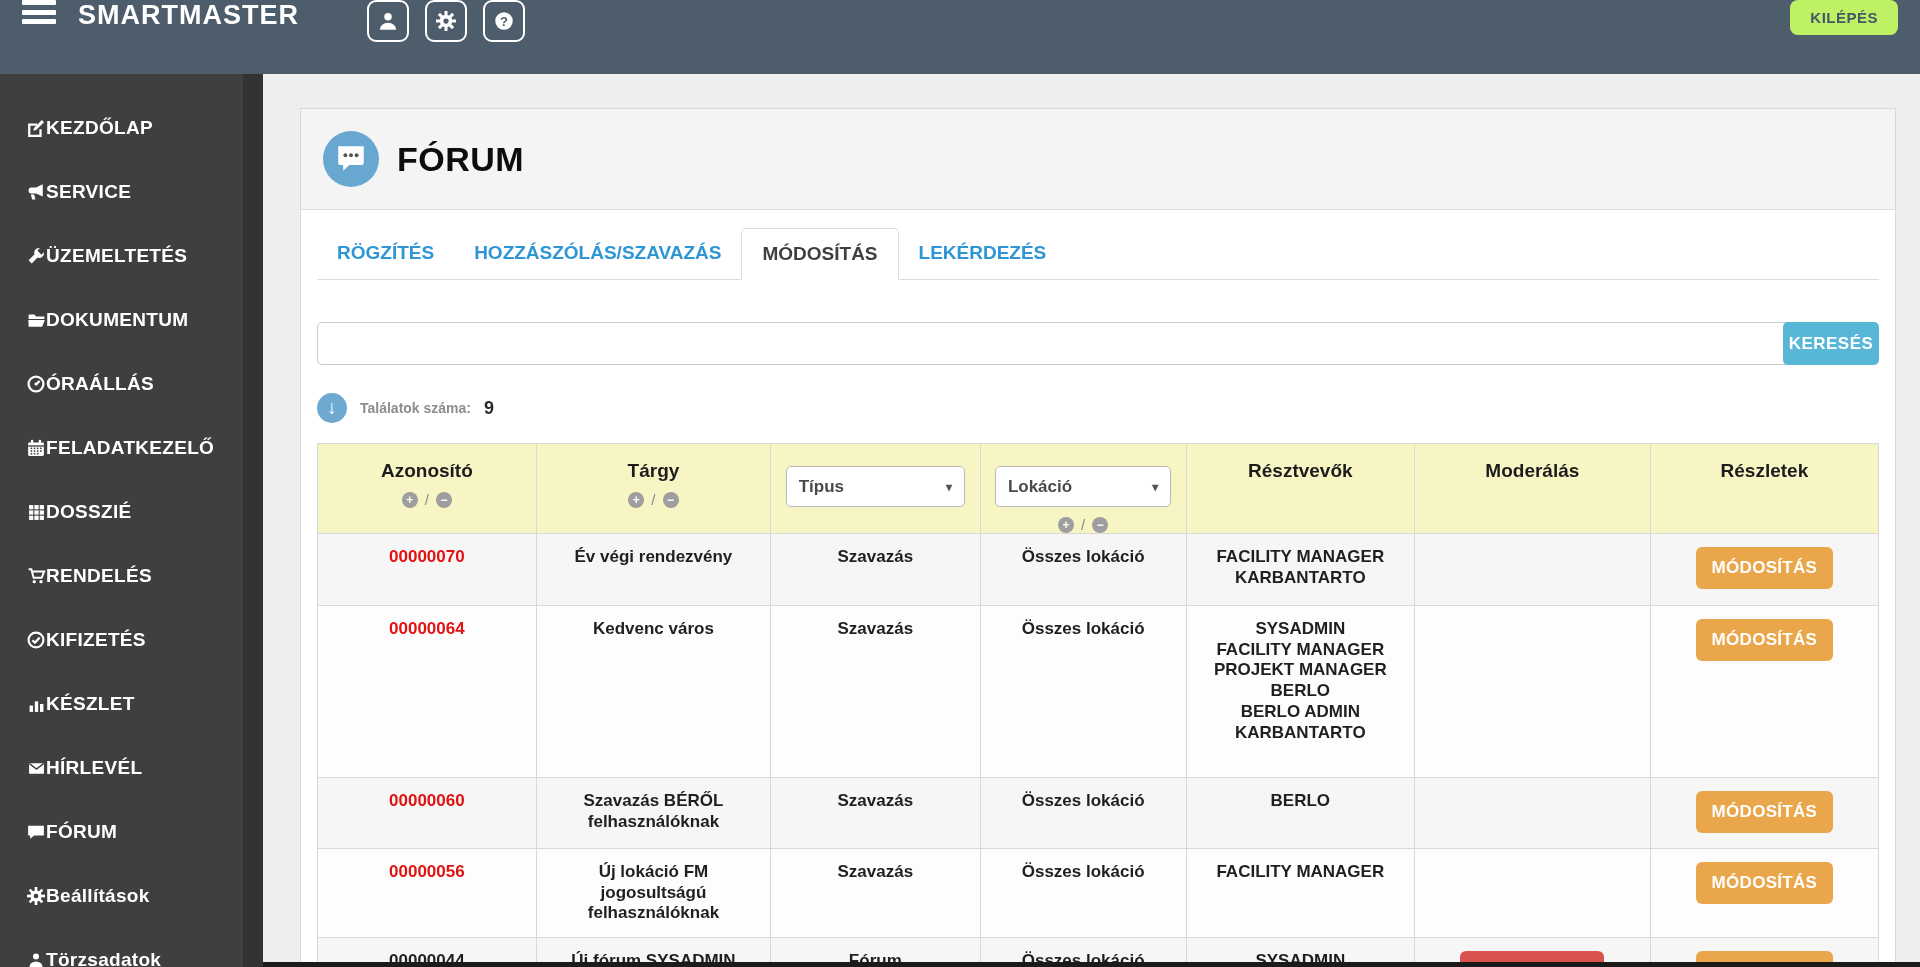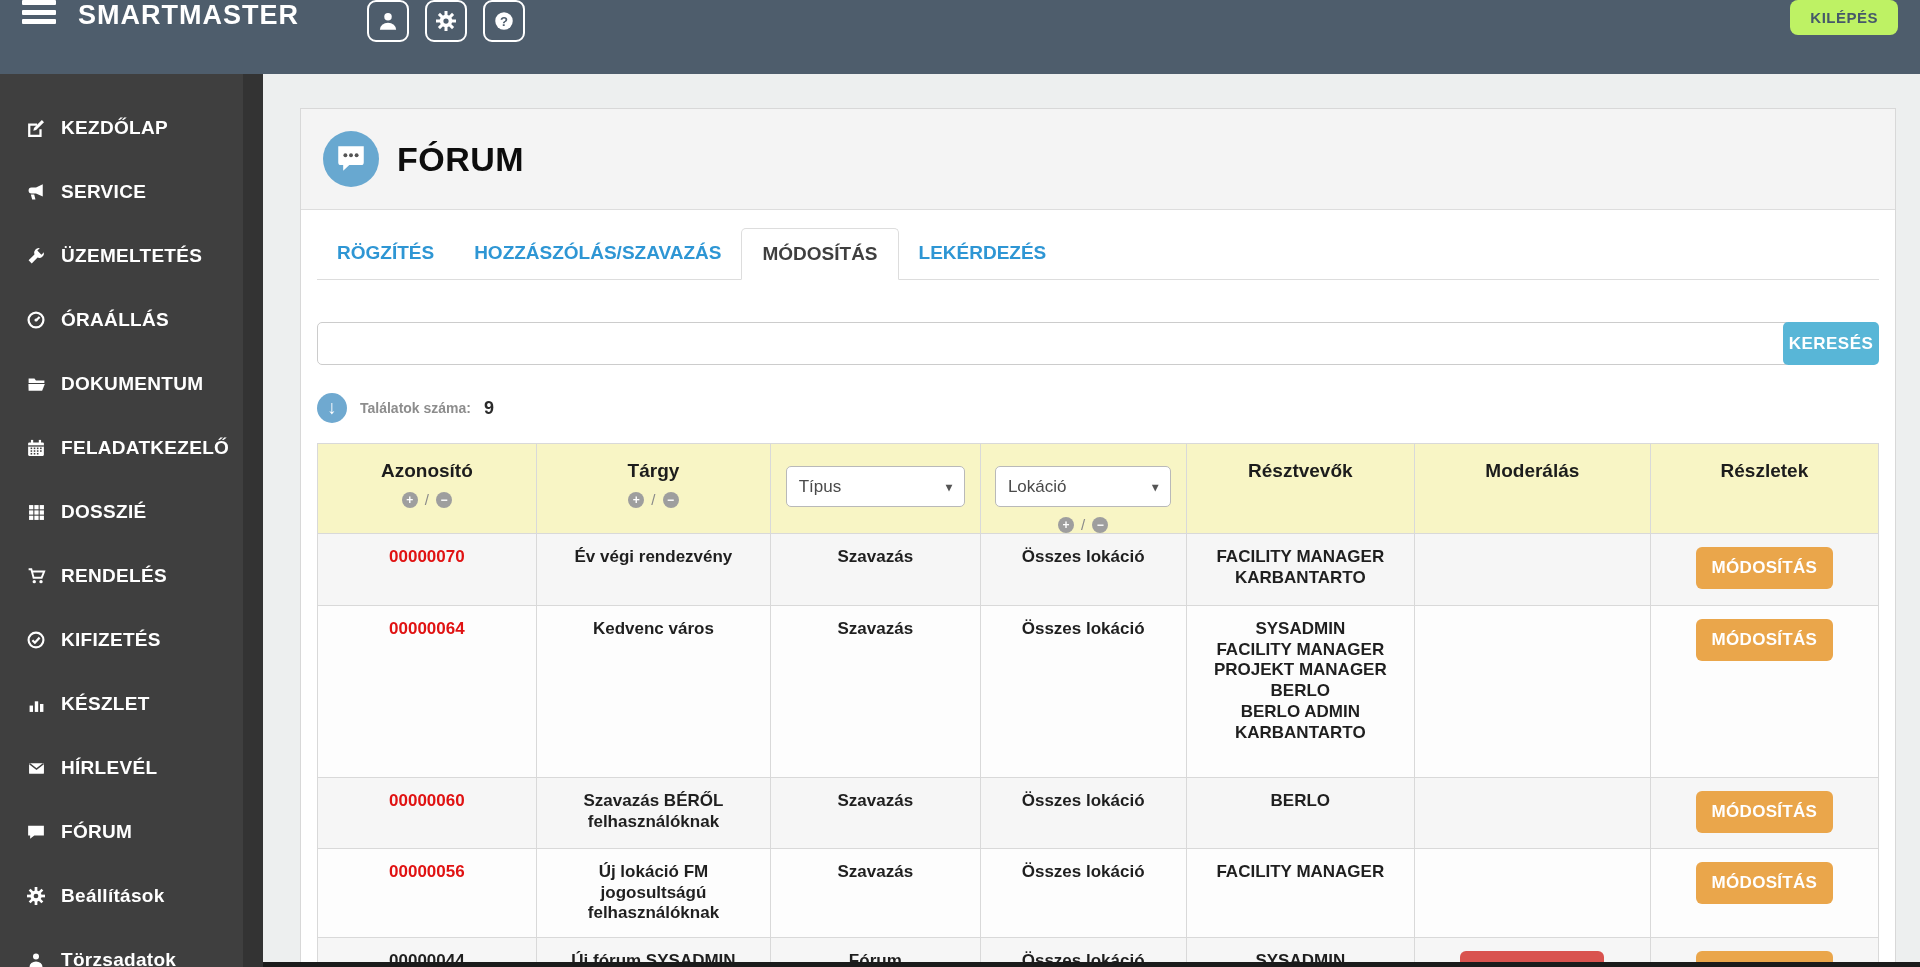--- a/index.html
+++ b/index.html
@@ -17,21 +17,21 @@
   .nav-icon-btn { width:42px; height:42px; border:2px solid #fff; border-radius:9px;
                   display:flex; align-items:center; justify-content:center; cursor:pointer; }
   .logout-btn { margin-left:auto; margin-right:22px; background:#bef264; color:#46586a;
                 font-weight:700; font-size:15px; letter-spacing:0.5px; border:none;
                 border-radius:8px; padding:9px 20px; cursor:pointer; }
 
   
   .sidebar { position:fixed; top:74px; left:0; bottom:0; width:263px; background:#3f3f3f; z-index:40; }
   .sidebar::after { content:""; position:absolute; top:0; right:0; bottom:0; width:20px; background:#333333; }
   .sidebar ul { list-style:none; padding-top:22px; }
-  .sidebar li { height:64px; display:flex; align-items:center; gap:15px; padding-left:26px;
+  .sidebar li { height:64px; display:flex; align-items:center; padding-left:26px;
                 color:#fff; font-weight:700; font-size:19px; letter-spacing:0.3px; cursor:pointer; }
   .sidebar li .s-icon { width:20px; display:flex; justify-content:center; flex:none; }
 
   
   .content { position:absolute; top:74px; left:263px; right:0; bottom:0; }
   .card { background:#fff; border:1px solid #d8d8d8; margin:34px 24px 0 37px; min-height:1200px; }
   .card-header { background:#f4f4f4; border-bottom:1px solid #ddd; padding:22px 22px;
                  display:flex; align-items:center; gap:18px; }
   .title-icon { width:56px; height:56px; border-radius:50%; background:#68a8d0;
                 display:flex; align-items:center; justify-content:center; }
@@ -63,21 +63,21 @@
   th, td { border:1px solid #d9d9d9; }
   thead th { background:#f8f5c5; height:90px; vertical-align:top; padding-top:16px;
              font-size:19px; color:#1c1c1c; font-weight:700; }
   .sort-line { display:flex; align-items:center; justify-content:center; gap:7px; margin-top:9px; }
   .sort-dot { width:16px; height:16px; border-radius:50%; background:#9e9e9e; color:#fff;
               font-size:12px; font-weight:700; line-height:16px; text-align:center; cursor:pointer; }
   .sort-slash { color:#8a8a8a; font-size:15px; font-weight:400; }
   .hdr-select { width:86%; height:41px; margin:6px auto 0; background:#fff; border:1px solid #b9b9b9;
                 border-radius:5px; display:flex; align-items:center; justify-content:space-between;
                 padding:0 12px; cursor:pointer; }
-  .hdr-select .sel-text { color:#4a4a4a; font-weight:400; font-size:17px; }
+  .hdr-select .sel-text { color:#4a4a4a; font-weight:700; font-size:17px; }
   .hdr-select .caret { color:#555; font-size:12px; }
 
   tbody td { text-align:center; vertical-align:top; padding:13px 8px; font-weight:700;
              font-size:17px; color:#1f1f1f; line-height:1.22; }
   tbody tr:nth-child(odd)  { background:#f6f6f6; }
   tbody tr:nth-child(even) { background:#fdfdfd; }
   .id-red { color:#e01212;margin-top:12px; }
   .participants { white-space:pre-line; }
   .btn-mod { background:#eaa64b; color:#fff; border:none; border-radius:6px; padding:11px 16px;
              min-width:112px; font-weight:700; font-size:17px; letter-spacing:0.3px; cursor:pointer; }
@@ -155,36 +155,36 @@
     <li>
       <span class="s-icon">
         <svg width="18" height="18" viewBox="0 0 16 16" fill="#fff">
           <path d="M15 4.6a4.2 4.2 0 0 1-5.6 4.8l-5.2 5.2-2.8-2.8 5.2-5.2A4.2 4.2 0 0 1 11.4 1L9.2 3.2l3.6 3.6z"></path>
         </svg>
       </span>
       <span>ÜZEMELTETÉS</span>
     </li>
     <li>
       <span class="s-icon">
+        <svg width="19" height="18" viewBox="0 0 16 16" fill="#fff">
+          <path d="M1 3h5.2l1.3 1.8H15V7H1z"></path>
+            <path d="M.8 8h14.6L13 14H1z"></path>
+        </svg>
+      </span>
+      <span>DOKUMENTUM</span>
+    </li>
+    <li>
+      <span class="s-icon">
         <svg width="18" height="18" viewBox="0 0 16 16">
           <circle cx="8" cy="8" r="6.6" fill="none" stroke="#fff" stroke-width="2"></circle>
           <path d="M8 8.5L11.2 5.3" stroke="#fff" stroke-width="2"></path>
           <circle cx="8" cy="8" r="1.4" fill="#fff"></circle>
         </svg>
       </span>
       <span>ÓRAÁLLÁS</span>
-    </li>
-    <li>
-      <span class="s-icon">
-        <svg width="19" height="18" viewBox="0 0 16 16" fill="#fff">
-          <path d="M1 3h5.2l1.3 1.8H15V7H1z"></path>
-            <path d="M.8 8h14.6L13 14H1z"></path>
-        </svg>
-      </span>
-      <span>DOKUMENTUM</span>
     </li>
     <li>
       <span class="s-icon">
         <svg width="18" height="18" viewBox="0 0 16 16" fill="#fff">
           <rect x="1" y="3" width="14" height="12" rx="1"></rect>
           <rect x="3.5" y="0.8" width="2" height="3.4"></rect>
             <rect x="10.5" y="0.8" width="2" height="3.4"></rect>
           <g fill="#3f3f3f">
             <rect x="1" y="5.6" width="14" height="1.2"></rect>
             <rect x="3.2" y="7.6" width="1.4" height="1.4"></rect>

